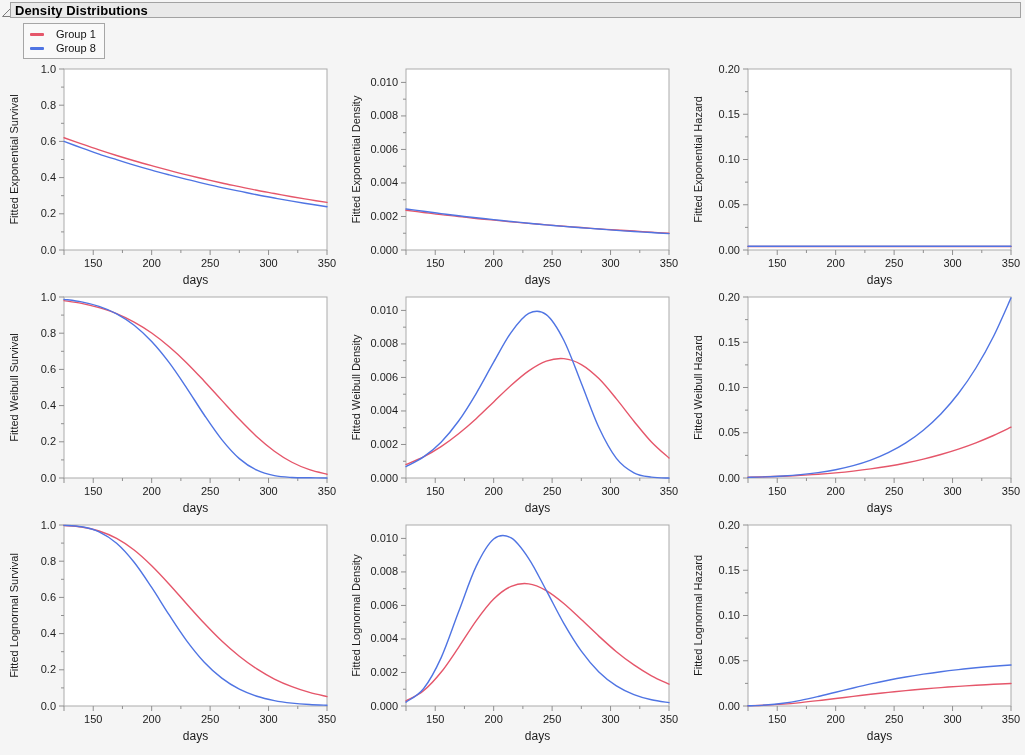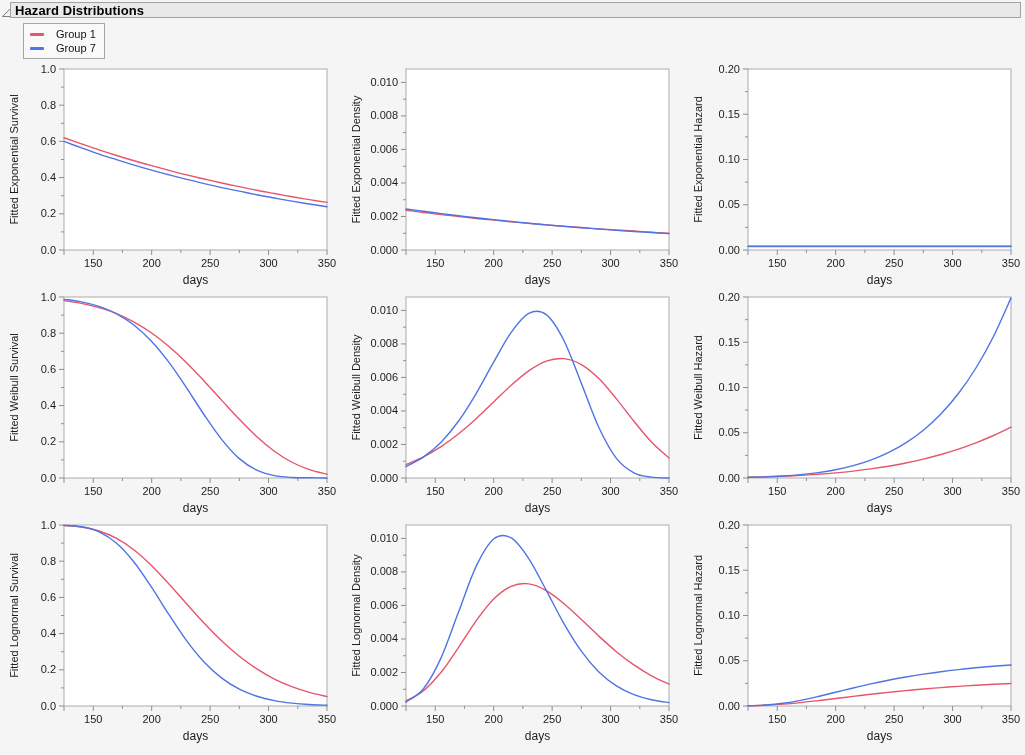--- a/index.html
+++ b/index.html
@@ -34,31 +34,31 @@
 
 <div class="page">
 
   <span class="disclosure">
     <svg width="13" height="14" viewBox="0 0 13 14">
       <path d="M1.5 12.5 L11.5 12.5 L11.5 2.5 Z" fill="#f2f2f2" stroke="#7d7d7d" stroke-width="1"></path>
     </svg>
   </span>
 
   <div class="title-band">
-    <span>Hazard Distributions</span>
+    <span>Density Distributions</span>
   </div>
 
   <div class="legend">
     <div class="legend-row">
       <span class="swatch" style="background: rgb(229, 86, 106);"></span>
       <span class="lbl">Group 1</span>
     </div>
     <div class="legend-row">
       <span class="swatch" style="background: rgb(79, 116, 227);"></span>
-      <span class="lbl">Group 7</span>
+      <span class="lbl">Group 8</span>
     </div>
   </div>
 
   <div id="grid">
       <div class="plot-cell"><svg width="342" height="228" viewBox="0 0 342 228">
           <rect x="64" y="7" width="263" height="181" fill="#ffffff" stroke="#ababab" stroke-width="1"></rect>
           <line x1="59" y1="188" x2="64" y2="188" stroke="#8f8f8f" stroke-width="1"></line>
           <text x="56" y="191.5" text-anchor="end" font-size="11" fill="#1c1c1c">0.0</text>
           <line x1="59" y1="151.8" x2="64" y2="151.8" stroke="#8f8f8f" stroke-width="1"></line>
           <text x="56" y="155.3" text-anchor="end" font-size="11" fill="#1c1c1c">0.2</text>

